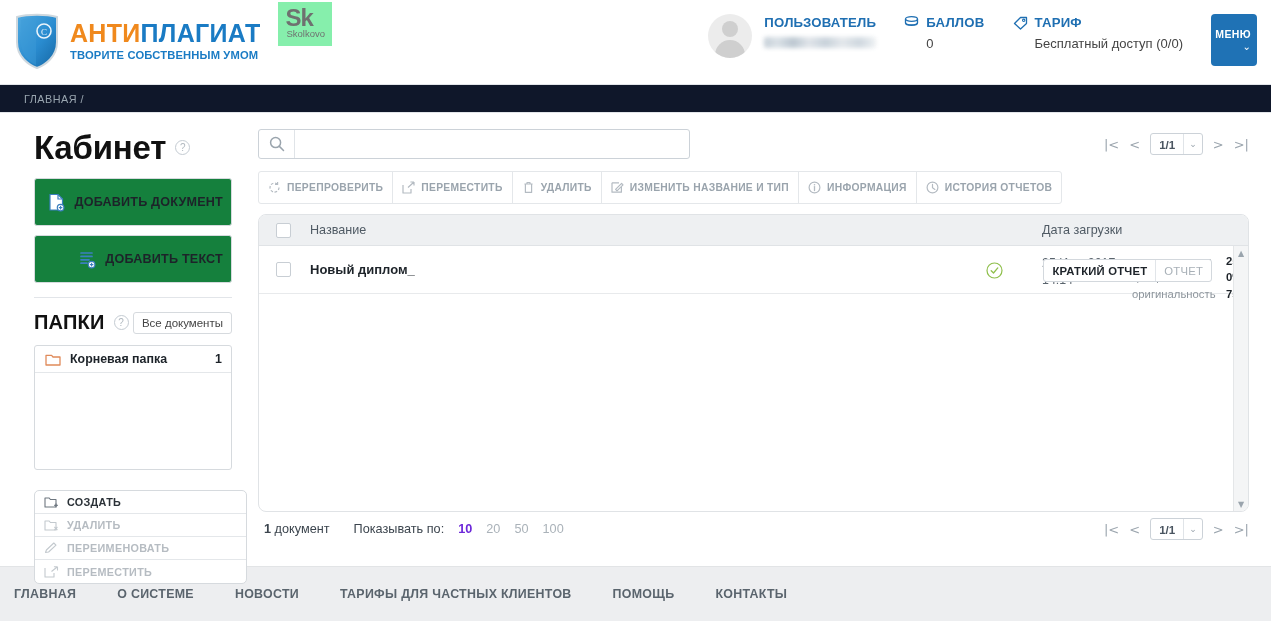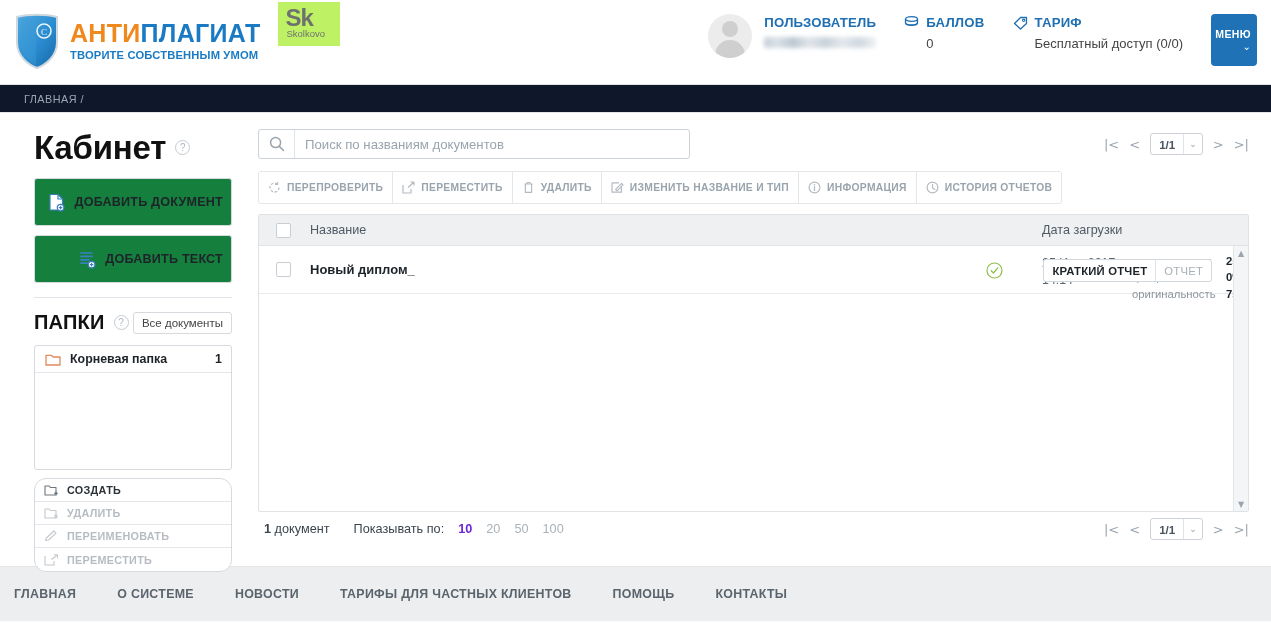--- a/index.html
+++ b/index.html
@@ -48,22 +48,22 @@
     margin-top: 4px;
     font-size: 11.2px;
     font-weight: bold;
     color: #1a7bc4;
     letter-spacing: .15px;
     white-space: nowrap;
   }
   .sk-logo {
     margin-left: 18px;
     margin-top: 2px;
-    width: 62px; height: 44px;
-    background: #bef264;
+    width: 54px; height: 44px;
+    background: #86efac;
     position: relative;
     flex: 0 0 auto;
   }
   .sk-logo .sk-main {
     position: absolute; left: 7px; top: 2px;
     font-size: 24px; font-weight: bold; color: #6f7170;
     letter-spacing: -1px;
     font-family: "Liberation Sans", sans-serif;
   }
   .sk-logo .sk-sub {
@@ -245,24 +245,24 @@
     cursor: pointer;
   }
   .folder-row .f-ico { margin-right: 9px; display: inline-flex; }
   .folder-row .f-name {
     font-size: 12.4px; font-weight: bold; color: #1d2329;
   }
   .folder-row .f-count {
     margin-left: auto; font-size: 12.4px; font-weight: bold; color: #1d2329;
   }
   .folder-ops {
-    width: 198px;
+    width: 213px;
     border: 1px solid #d6dade;
-    border-radius: 12px;
-    margin-top: 8px;
+    border-radius: 5px;
+    margin-top: 20px;
     overflow: hidden;
     background: #fff;
   }
   .fop {
     display: flex; align-items: center;
     height: 23px;
     border-bottom: 1px solid #e4e7ea;
     padding-left: 9px;
     cursor: pointer;
   }
@@ -359,21 +359,21 @@
   .act .a-ico { margin-right: 6px; display: inline-flex; color: #b4bbc2; }
   .act .a-label {
     font-size: 10.3px; font-weight: bold; color: #9aa4ad;
     letter-spacing: .3px; white-space: nowrap;
     text-transform: uppercase;
   }
 
   
   .table-wrap {
     border: 1px solid #e0e3e6;
-    border-radius: 2px;
+    border-radius: 8px;
     height: 298px;
     position: relative;
     background: #fff;
     overflow: hidden;
   }
   .thead {
     display: flex; align-items: center;
     height: 31px;
     background: #eef0f2;
     border-bottom: 1px solid #e0e3e6;
@@ -673,21 +673,20 @@
   <div class="main">
 
     <div class="search-row">
       <div class="search-box">
         <span class="search-icon-wrap">
           <svg width="16" height="16" viewBox="0 0 16 16">
             <circle cx="6.6" cy="6.6" r="5" fill="none" stroke="#9aa4ad" stroke-width="1.5"></circle>
             <path d="M10.4 10.4 L14.5 14.5" stroke="#9aa4ad" stroke-width="1.5" stroke-linecap="round"></path>
           </svg>
         </span>
-        <input class="search-input" type="text" placeholder="Поиск по названиям документов" style="">
       </div>
 
       <div class="pager">
         <span class="pbtn">|&lt;</span>
         <span class="pbtn">&lt;</span>
         <span class="page-select">
           <span class="pnum">1/1</span>
           <span class="pcaret">⌄</span>
         </span>
         <span class="pbtn">&gt;</span>

